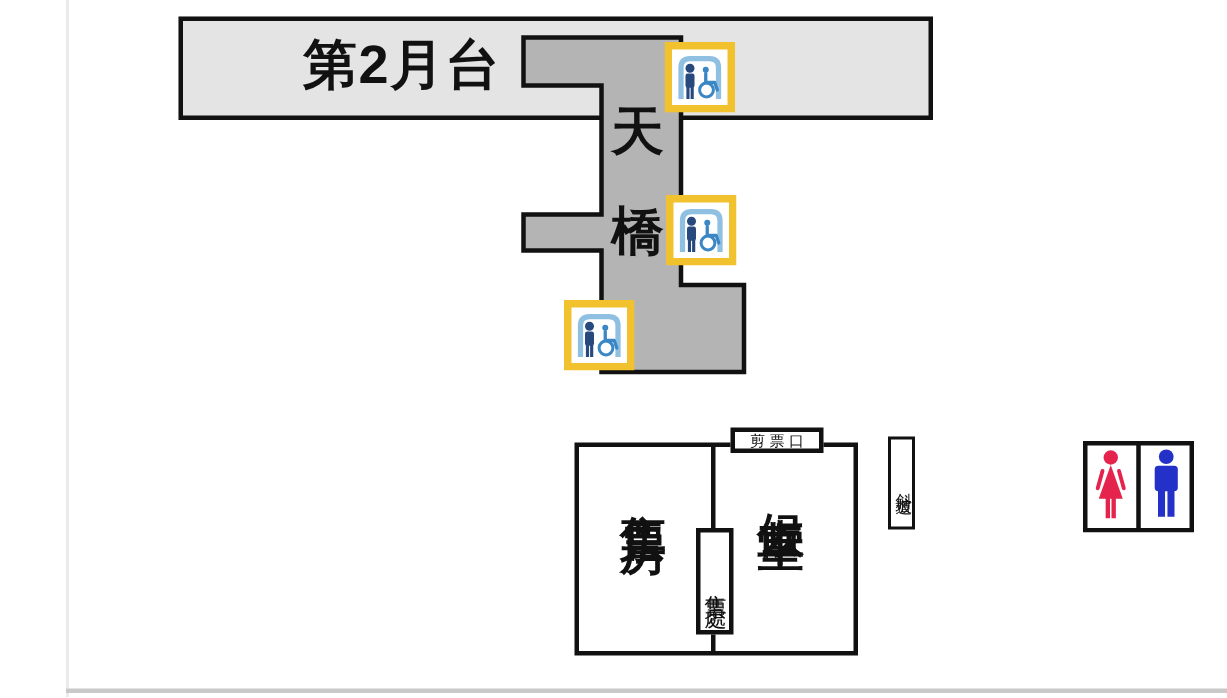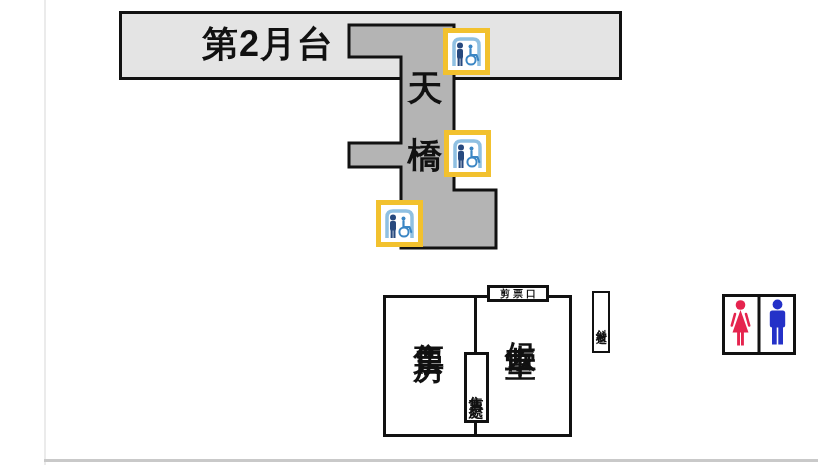--- a/index.html
+++ b/index.html
@@ -38,21 +38,21 @@
   }
   .hall-divider { position:absolute; left:430px; top:298px; width:3px; height:136px; background:#111; z-index:3; }
   .vtext { writing-mode:vertical-rl; text-orientation:upright; line-height:1; }
   .room-label {
     position:absolute; z-index:4; font-size:31px; font-weight:900; letter-spacing:3px;
   }
   .room-label.office { left:369px; top:319px; }
   .room-label.waiting { left:461px; top:317px; }
   .small-box {
     position:absolute; box-sizing:border-box; background:#fff; border:3px solid #111;
-    display:flex; align-items:center; justify-content:center; z-index:5; font-weight:700;
+    display:flex; align-items:center; justify-content:center; z-index:5; font-weight:400;
   }
   .gate-box { left:443px; top:285px; width:62px; height:17px; font-size:10px; letter-spacing:3px; padding-left:3px; }
   .counter-box { left:420px; top:352px; width:25px; height:71px; font-size:15px; letter-spacing:4px; padding-top:4px; }
   .ramp-box { left:548px; top:291px; width:18px; height:62px; border-width:2px; font-size:11px; letter-spacing:2px; padding-top:2px; }
   
   .restroom { position:absolute; left:678px; top:294px; z-index:3; }
   
   .bottom-line { position:absolute; left:0; top:459px; width:818px; height:3px; background:#c9c9c9; z-index:6; }
   .left-line { position:absolute; left:0; top:0; width:2px; height:465px; background:#ebebeb; z-index:6; }
 </style>

